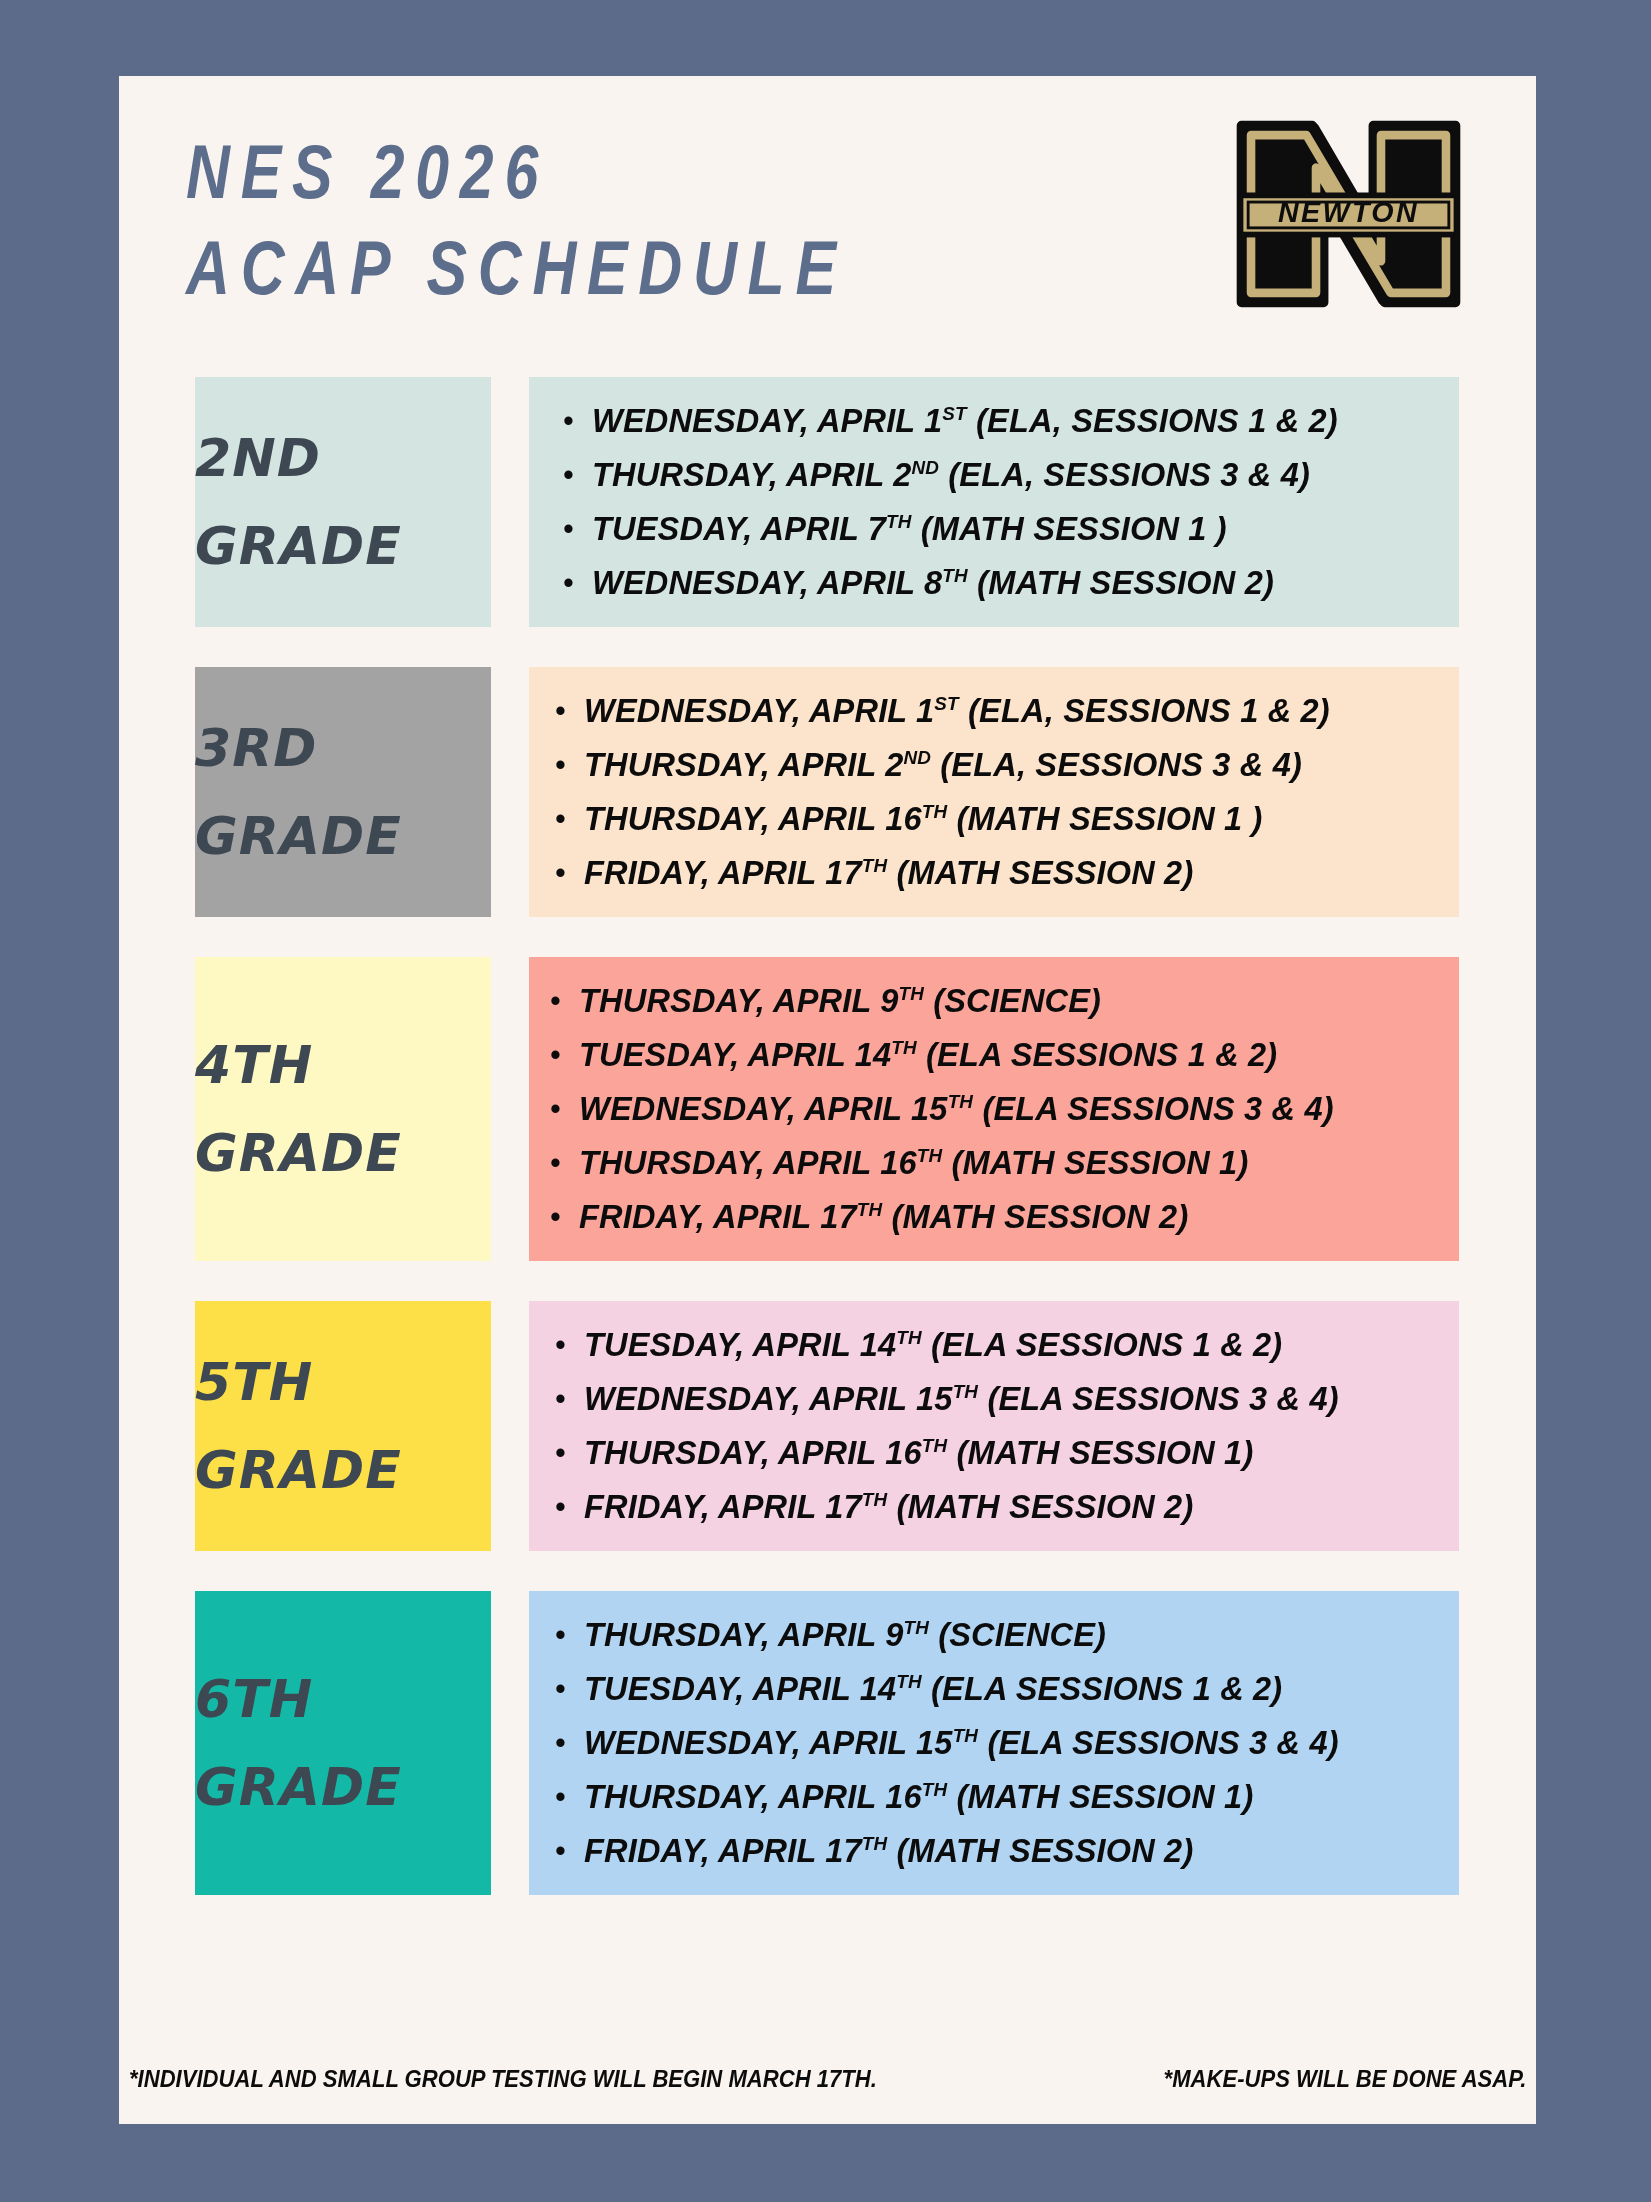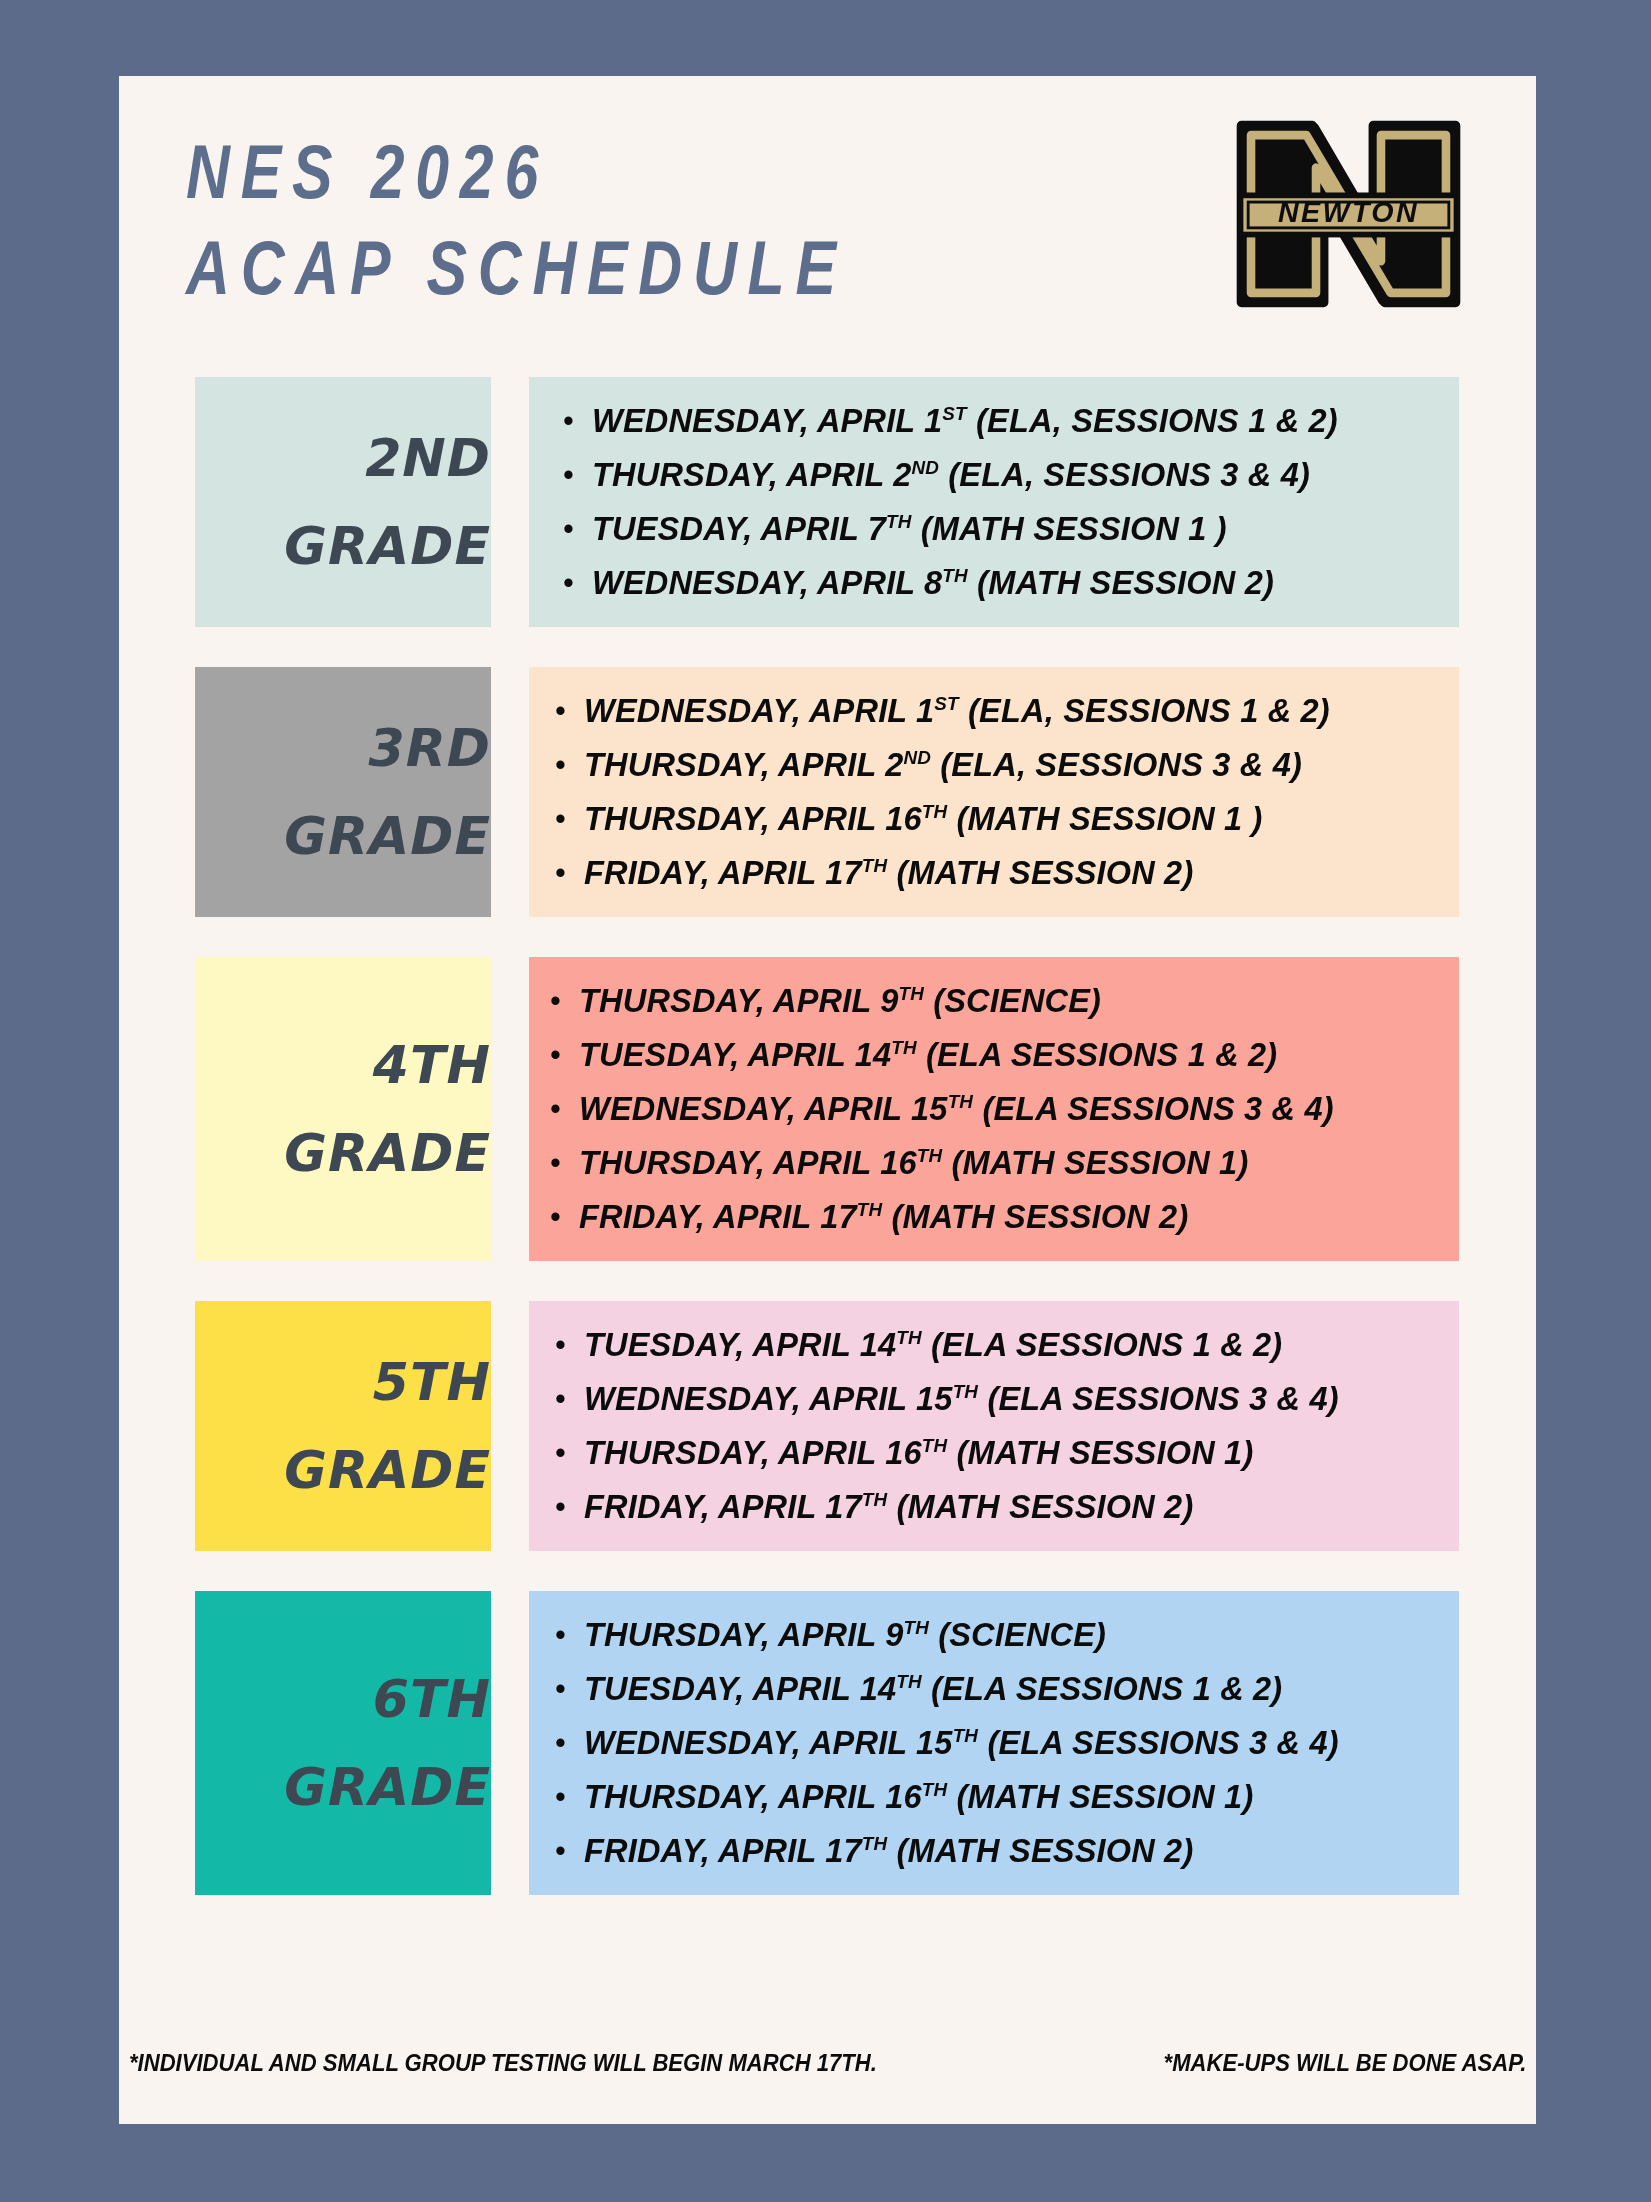--- a/index.html
+++ b/index.html
@@ -79,21 +79,21 @@
     position: relative;
     display: flex;
     align-items: stretch;
     margin-bottom: 40px;
   }
   .grade-box {
     width: 296px;
     flex: 0 0 296px;
     display: flex;
     flex-direction: column;
-    align-items: flex-end;
+    align-items: flex-start;
     justify-content: center;
     box-sizing: border-box;
     padding: 15.3px 0;
   }
   .grade-text {
     color: #3d4852;
     font-family: "DejaVu Sans", sans-serif;
     font-weight: 700;
     font-size: 52px;
     line-height: 88px;
@@ -141,21 +141,21 @@
   
   .row.r2 ul.items { padding-left: 63px; }
   .row.r3 ul.items { padding-left: 55px; }
   .row.r5 ul.items { padding-left: 55px; }
   .row.r6 ul.items { padding-left: 55px; }
 
   
   .footer {
     position: absolute;
     left: 0;
-    bottom: 29px;
+    bottom: 13px;
     width: 1417px;
     height: 48px;
     margin-top: 20px;
   }
   .footnote {
     position: absolute;
     color: #0c0c0c;
     font-family: "Liberation Sans Narrow", "Liberation Sans", sans-serif;
     font-weight: 700;
     font-size: 24px;

